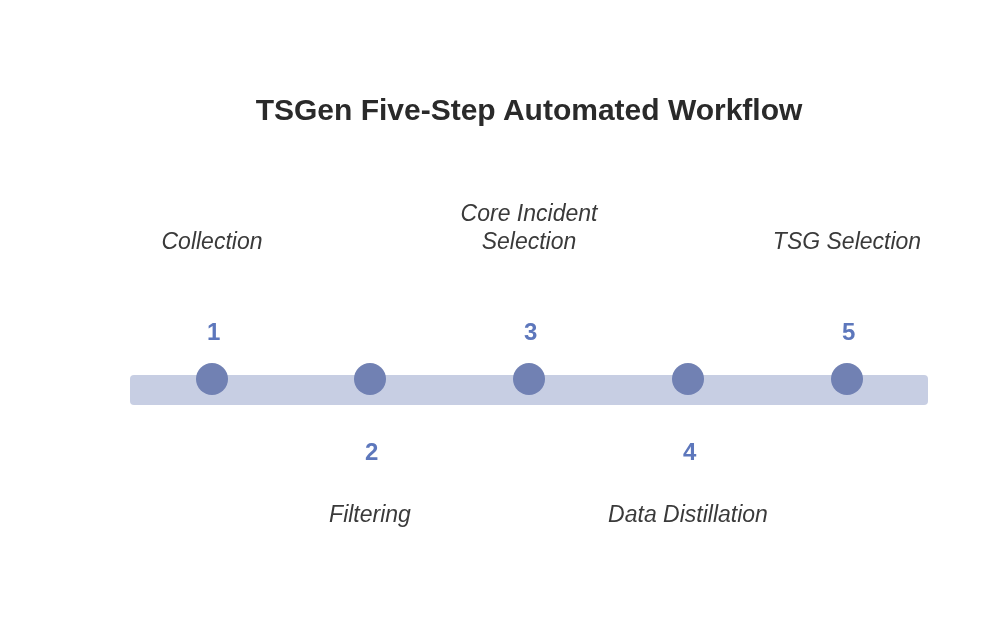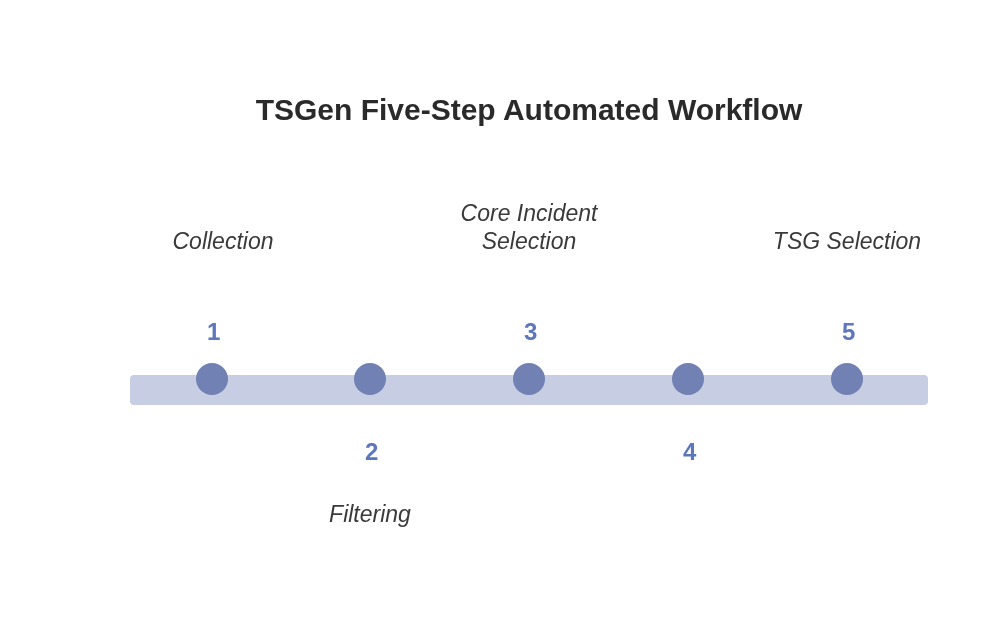--- a/index.html
+++ b/index.html
@@ -73,32 +73,33 @@
 </style>
 </head>
 <body>
 
 <div class="canvas">
 
   <h1 class="title">TSGen Five-Step Automated Workflow</h1>
 
   <div class="track"></div>
 
-  <div class="label above" style="left:63px; width:260px;">Collection</div>
+  <div class="label above" style="left:52px; width:260px;">Collection</div>
   <div class="num above" style="left:162px;">1</div>
   <div class="dot" style="left:166px;"></div>
 
   <div class="dot" style="left:324px;"></div>
   <div class="num below" style="left:320px;">2</div>
   <div class="label below" style="left:210px; width:260px;">Filtering</div>
 
   <div class="label above" style="left:409px; width:180px;">Core Incident Selection</div>
   <div class="num above" style="left:479px;">3</div>
   <div class="dot" style="left:483px;"></div>
 
   <div class="dot" style="left:642px;"></div>
   <div class="num below" style="left:638px;">4</div>
+  <div class="label below" style="left:528px; width:260px;">Data Distillation</div>
 
   <div class="label above" style="left:687px; width:260px;">TSG Selection</div>
   <div class="num above" style="left:797px;">5</div>
   <div class="dot" style="left:801px;"></div>
 
 </div>
 
 </body></html>

